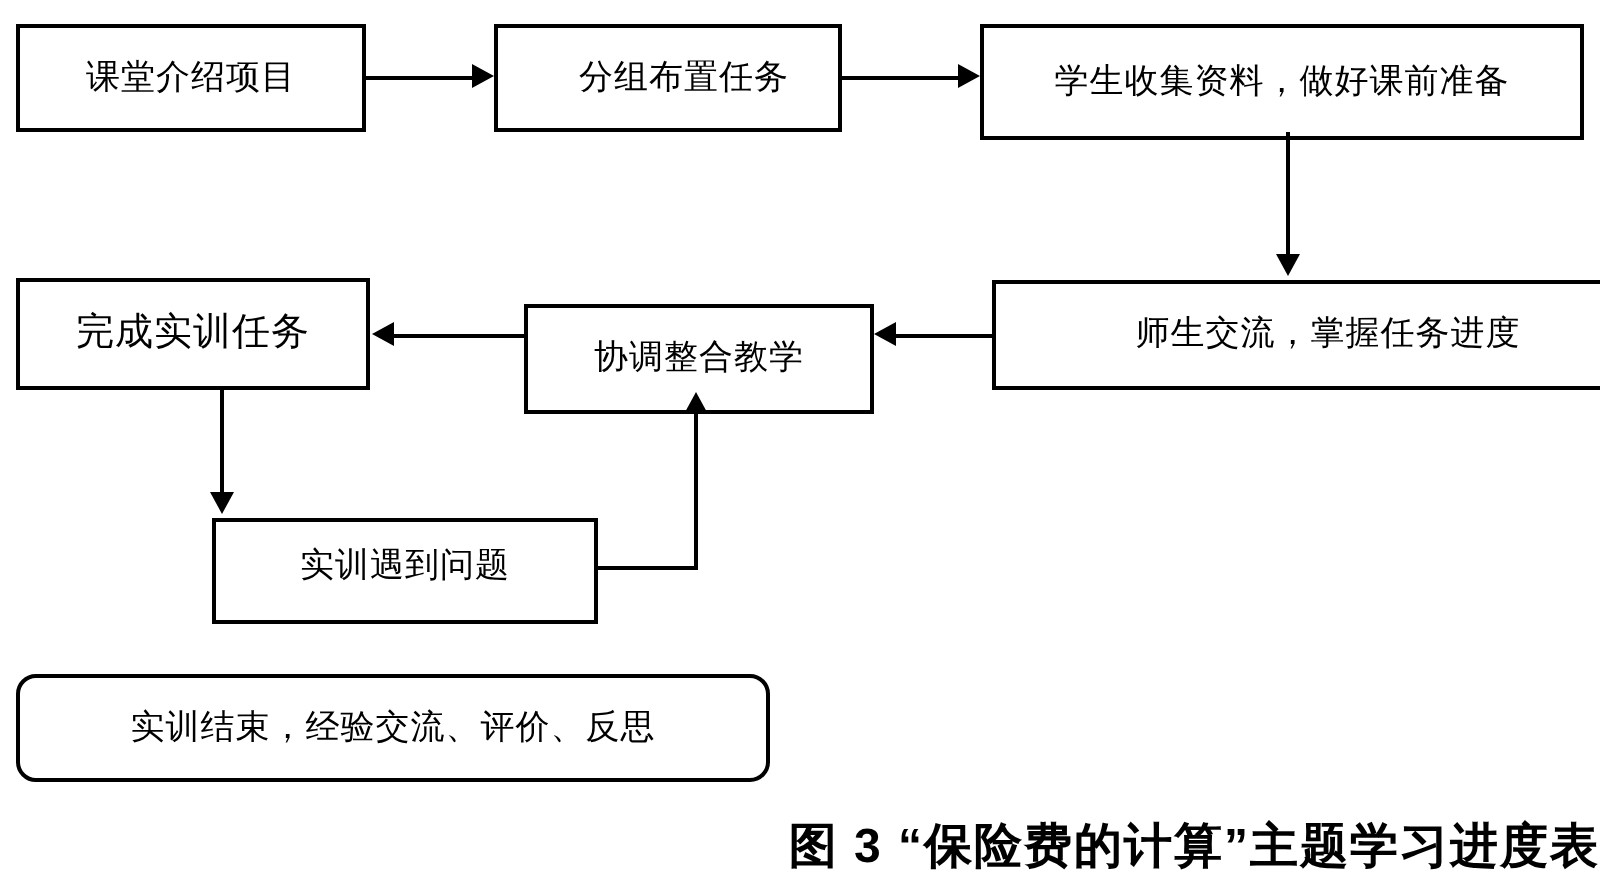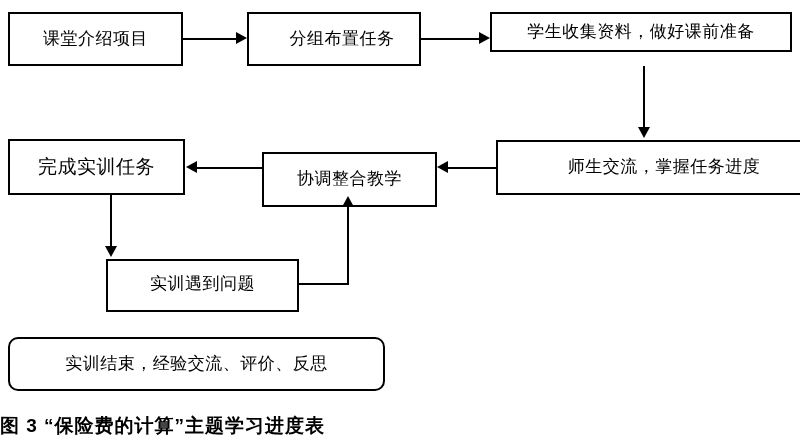--- a/index.html
+++ b/index.html
@@ -68,42 +68,42 @@
   .arrow.up {
     border-left: 6px solid transparent;
     border-right: 6px solid transparent;
     border-bottom: 11px solid #000000;
   }
   .caption {
     position: absolute;
     left: 0;
     right: 0;
     bottom: 6px;
-    text-align: left;
-    font-size: 19px;
+    text-align: right;
+    font-size: 24px;
     font-weight: bold;
     color: #000000;
     letter-spacing: 1px;
     font-family: "Liberation Sans", sans-serif;
   }
 </style>
 </head>
 <body>
 
 <div id="stage">
 
   <div class="node" style="left:8px; top:12px; width:175px; height:54px;justify-content:center;">
     <span>课堂介绍项目</span>
   </div>
 
   <div class="node" style="left:247px; top:12px; width:174px; height:54px;padding-left:16px;">
     <span>分组布置任务</span>
   </div>
 
-  <div class="node" style="left:490px; top:12px; width:302px; height:40px;">
+  <div class="node" style="left:490px; top:12px; width:302px; height:58px;">
     <span>学生收集资料，做好课前准备</span>
   </div>
 
   <div class="node" style="left:496px; top:140px; width:336px; height:55px;">
     <span>师生交流，掌握任务进度</span>
   </div>
 
   <div class="node" style="left:262px; top:140px; width:175px; height:55px;margin-top:12px;">
     <span>协调整合教学</span>
   </div>

